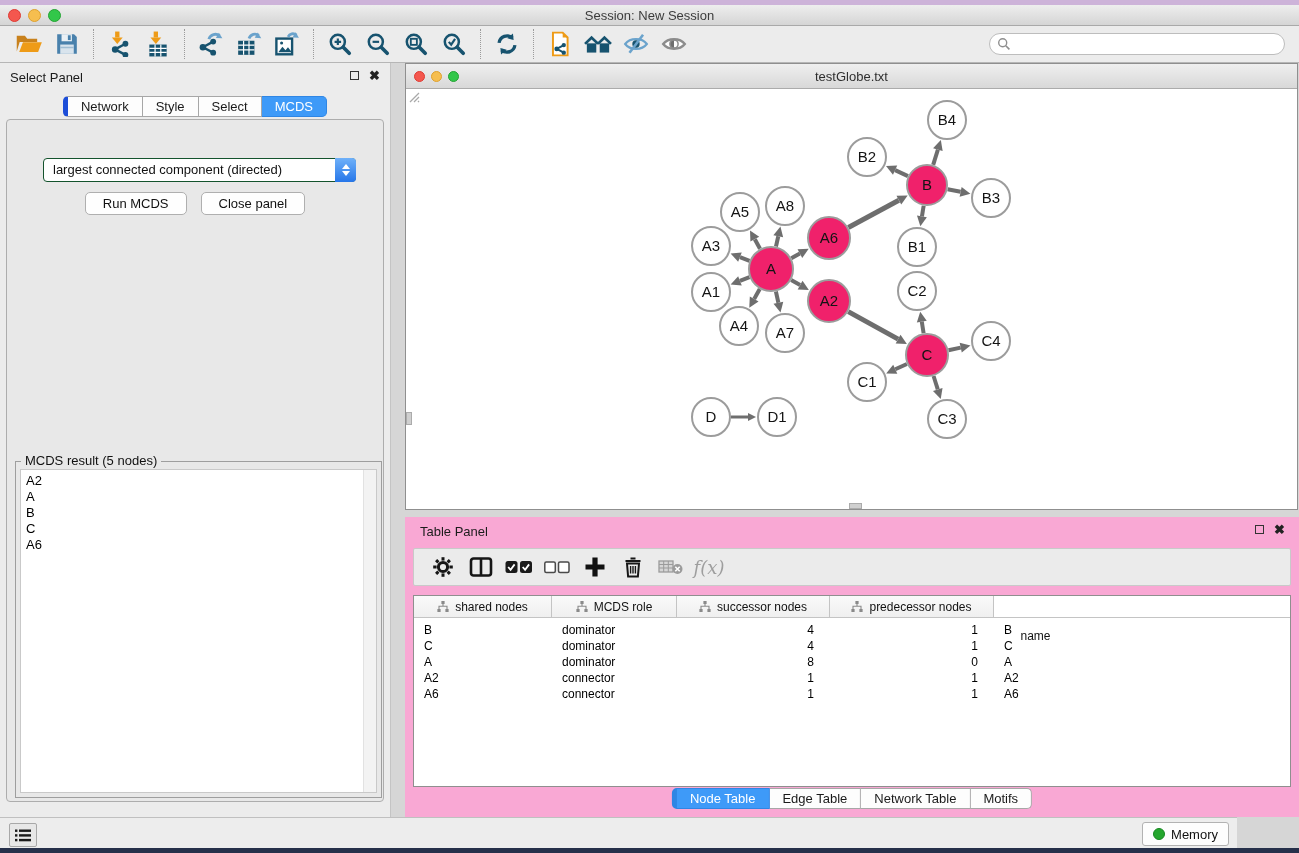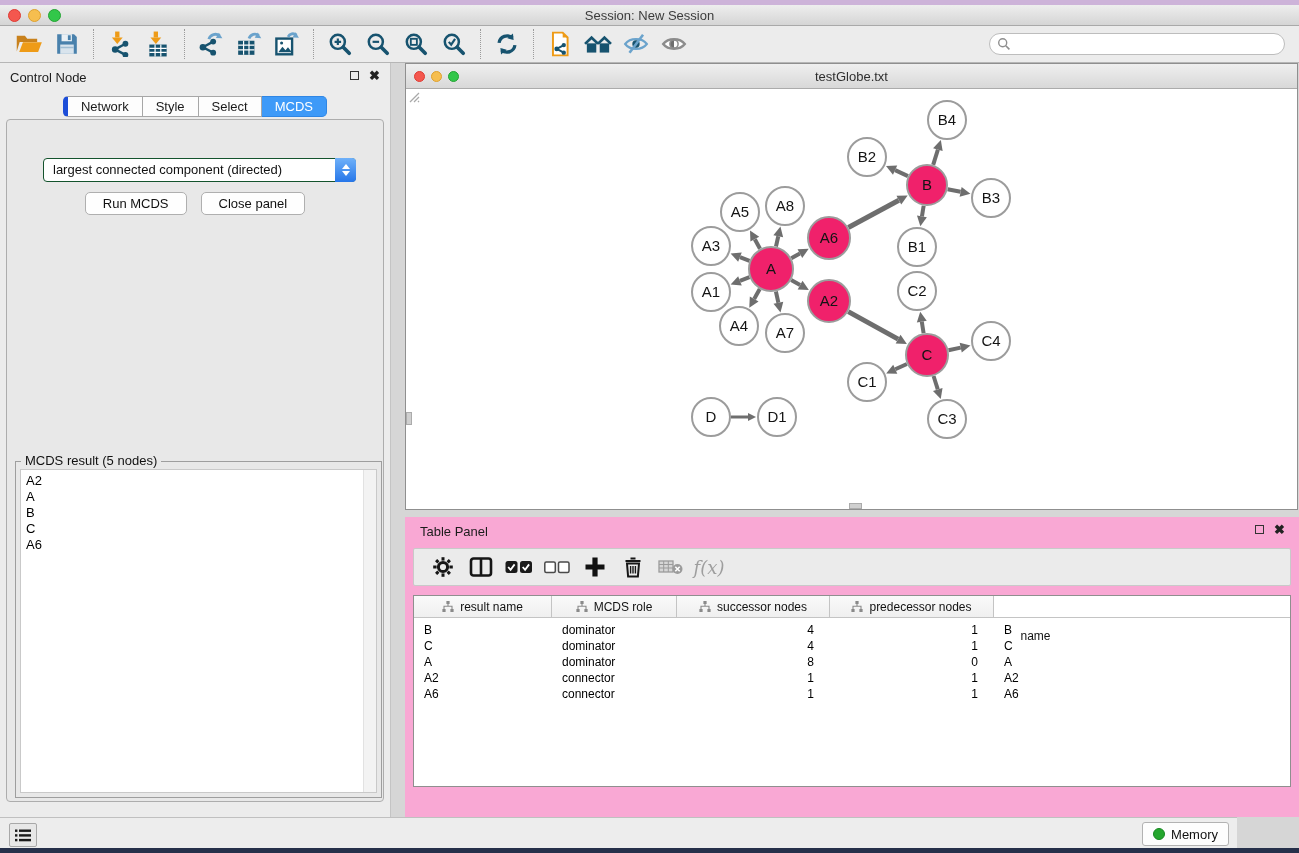--- a/index.html
+++ b/index.html
@@ -285,21 +285,21 @@
     <svg class="search-glass" width="14" height="14" viewBox="0 0 14 14">
       <circle cx="5.7" cy="5.7" r="4" stroke="#8E8E8E" stroke-width="1.4" fill="none"></circle>
       <line x1="8.8" y1="8.8" x2="12.4" y2="12.4" stroke="#8E8E8E" stroke-width="1.6"></line>
     </svg>
     <input type="text" value="" placeholder="" style="">
   </div>
 </div>
 
 <div class="control-panel">
   <div class="panel-header">
-    <span>Control Node</span>
+    <span>Select Panel</span>
     <span class="hdr-icons">
       <span class="float-box"></span>
       <span class="close-x">✖</span>
     </span>
   </div>
   <div class="seg-tabs cp-tabs" id="cp-tabs">
       <span class="seg">Network</span>
       <span class="seg">Style</span>
       <span class="seg">Select</span>
       <span class="seg selected">MCDS</span>
@@ -546,21 +546,21 @@
 
   <div class="tp-table">
     <div class="tp-head" id="tp-head">
         <div class="hcell" style="width: 138px;">
           <svg width="12" height="11" viewBox="0 0 12 11">
             <rect x="4.4" y="0" width="3.2" height="3" fill="#8A8A8A"></rect>
             <path d="M6 3 v2.2 M2 8 v-2.8 h8 v2.8" stroke="#8A8A8A" stroke-width="1.1" fill="none"></path>
             <rect x="0.4" y="8" width="3.2" height="3" fill="#8A8A8A"></rect>
             <rect x="8.4" y="8" width="3.2" height="3" fill="#8A8A8A"></rect>
           </svg>
-          <span>result name</span>
+          <span>shared nodes</span>
         </div>
         <div class="hcell" style="width: 125px;">
           <svg width="12" height="11" viewBox="0 0 12 11">
             <rect x="4.4" y="0" width="3.2" height="3" fill="#8A8A8A"></rect>
             <path d="M6 3 v2.2 M2 8 v-2.8 h8 v2.8" stroke="#8A8A8A" stroke-width="1.1" fill="none"></path>
             <rect x="0.4" y="8" width="3.2" height="3" fill="#8A8A8A"></rect>
             <rect x="8.4" y="8" width="3.2" height="3" fill="#8A8A8A"></rect>
           </svg>
           <span>MCDS role</span>
         </div>
@@ -618,20 +618,26 @@
         <div class="tp-row">
           <div class="cell al" style="width: 138px;">A6</div>
           <div class="cell al" style="width: 125px;">connector</div>
           <div class="cell ar" style="width: 153px;">1</div>
           <div class="cell ar" style="width: 164px;">1</div>
           <div class="cell al" style="width: 84px;">A6</div>
         </div>
       </div>
   </div>
 
+  <div class="seg-tabs tp-tabs" id="tp-tabs">
+      <span class="seg selected">Node Table</span>
+      <span class="seg">Edge Table</span>
+      <span class="seg">Network Table</span>
+      <span class="seg">Motifs</span>
+    </div>
 </div>
 
 <div class="status-bar">
   <div class="list-btn">
     <svg width="16" height="13" viewBox="0 0 16 13">
       <g fill="#1A1A1A">
         <rect x="0" y="0.5" width="2.4" height="2.4"></rect>
           <rect x="4" y="0.5" width="12" height="2.4"></rect>
         <rect x="0" y="5.2" width="2.4" height="2.4"></rect>
           <rect x="4" y="5.2" width="12" height="2.4"></rect>

